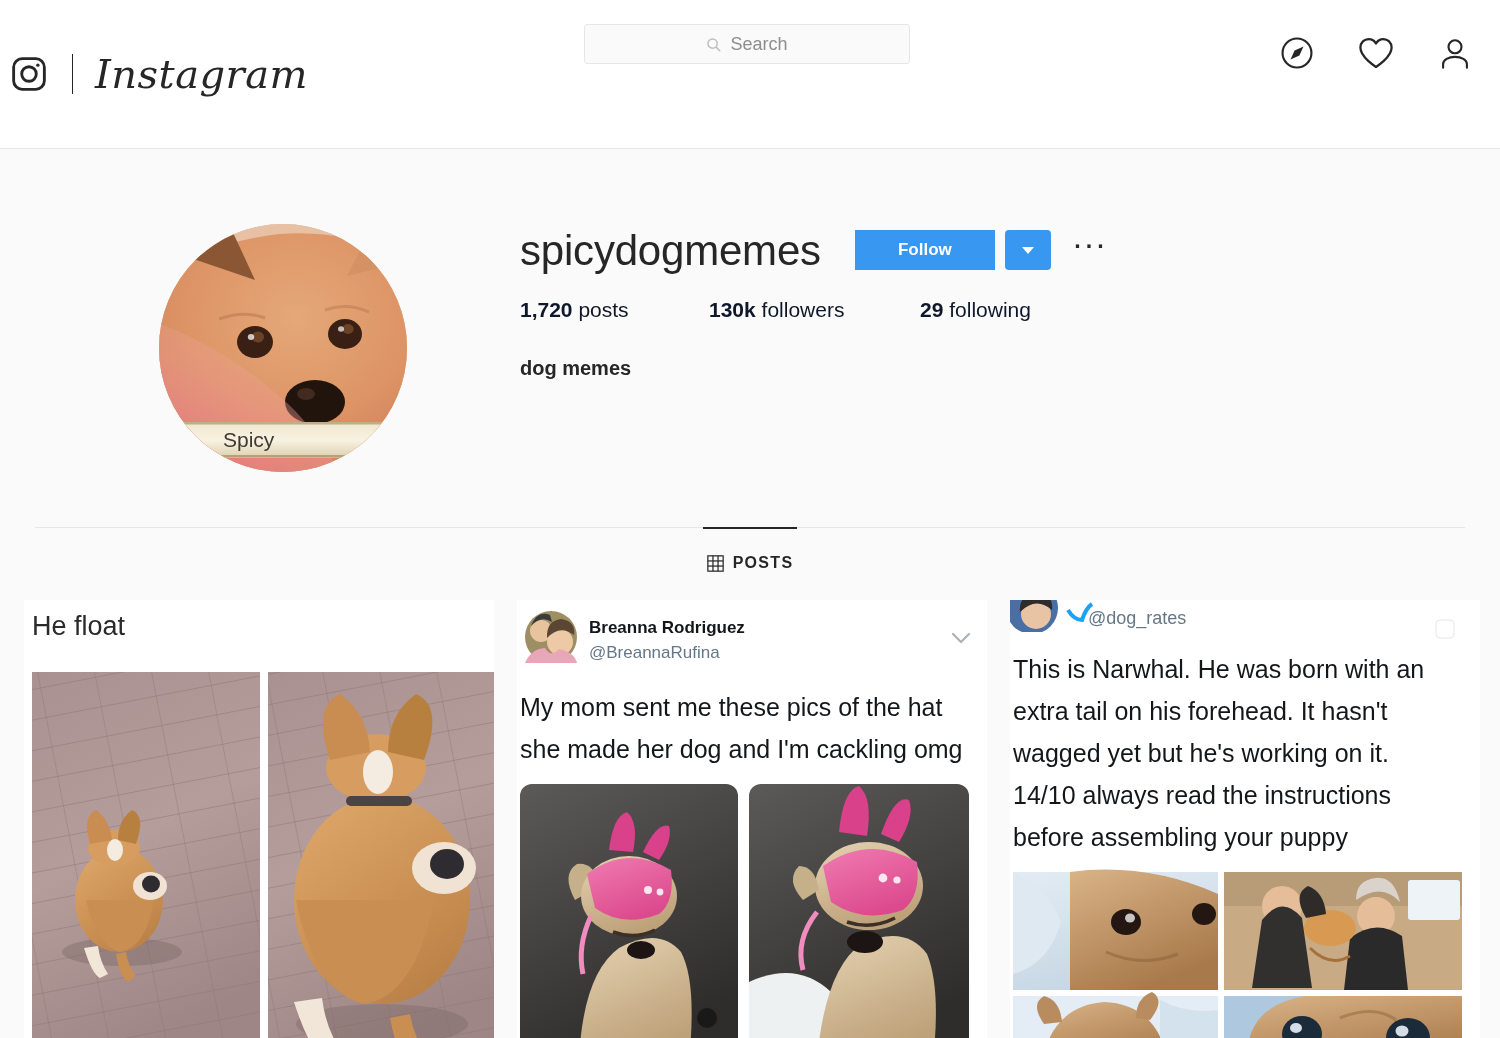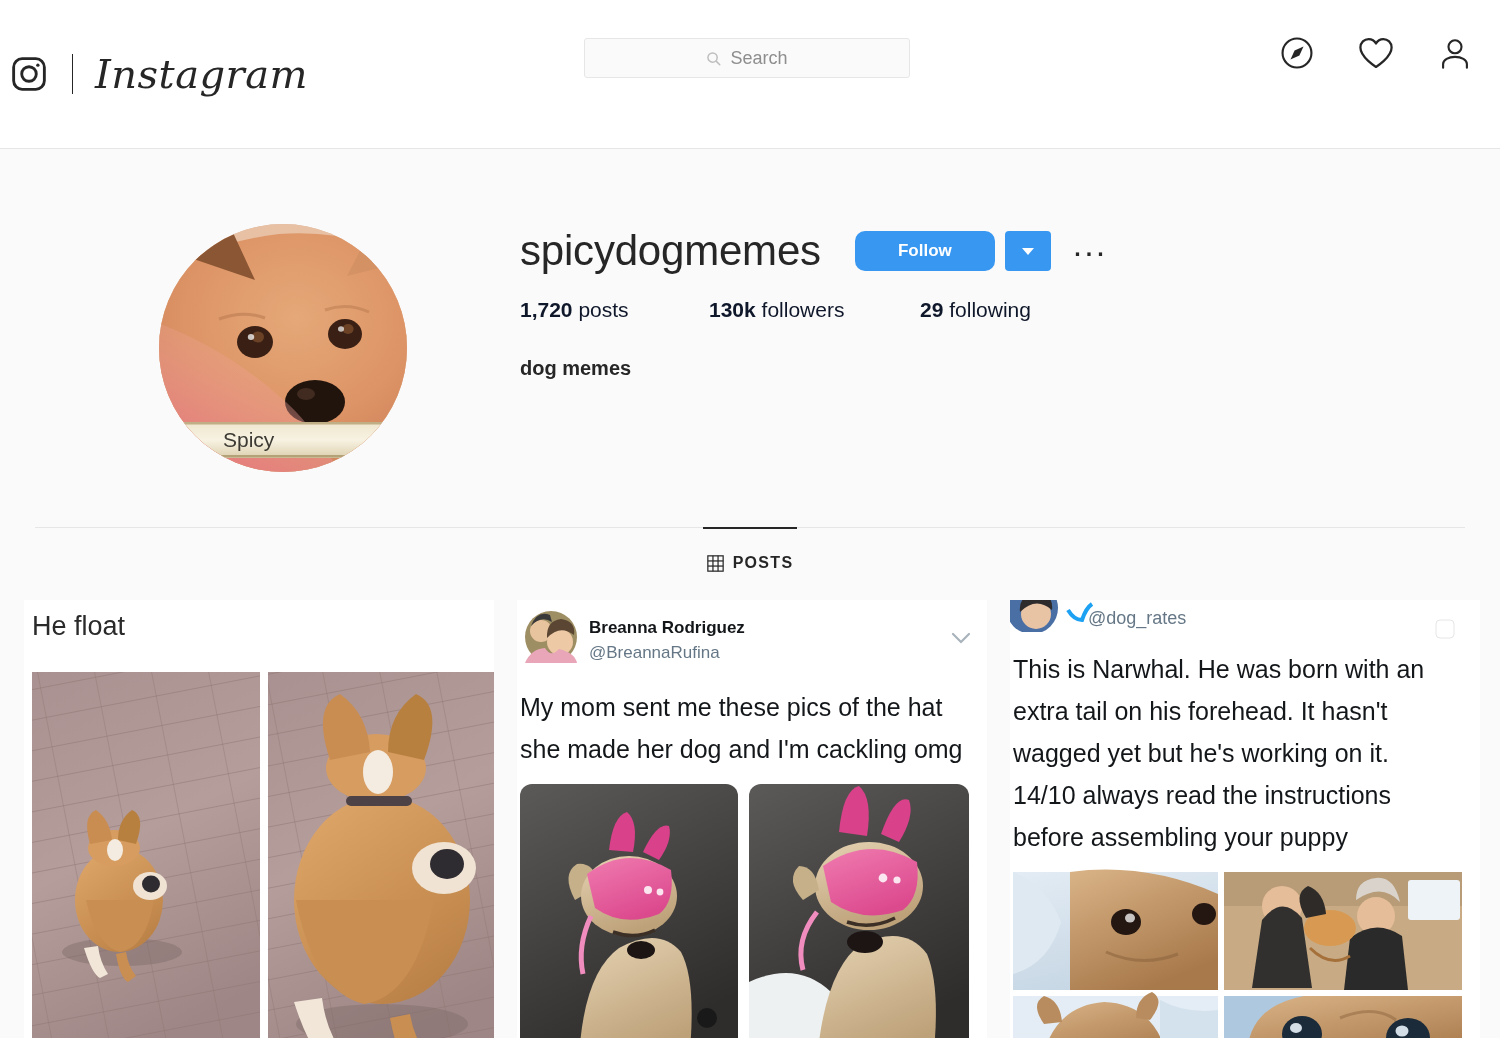--- a/index.html
+++ b/index.html
@@ -31,21 +31,21 @@
     font-style: italic;
     font-size: 40px;
     font-weight: 400;
     color: #262626;
     letter-spacing: 0.5px;
     line-height: 1;
   }
 
   .search-wrap {
     position: absolute;
-    left: 584px; top: 38px;
+    left: 584px; top: 24px;
     width: 326px; height: 40px;
   }
   .search-box {
     width: 100%; height: 100%;
     background: #fafafa;
     border: 1px solid #e6e6e6;
     border-radius: 3px;
     display: flex; align-items: center; justify-content: center;
     gap: 9px;
   }
@@ -80,33 +80,33 @@
     overflow: hidden;
     position: relative;
     background: #dcb9a0;
     flex: none;
   }
   .avatar svg { display: block; width: 100%; height: 100%; }
 
   .info-col { flex: 1; padding-top: 6px; }
 
   .name-row {
-    display: flex; align-items: center; gap: 0;
+    display: flex; align-items: flex-start; gap: 0;
     margin-bottom: 26px;
   }
   .username {
     font-size: 42px; font-weight: 300; color: #262626;
     line-height: 1; letter-spacing: -0.2px;
   }
   .follow-btn {
     margin-left: 34px;
     background: #3897f0;
     color: #fff;
     border: none;
-    border-radius: 10px;
+    border-radius: 0;
     font-family: "Liberation Sans", sans-serif;
     font-size: 17px; font-weight: 700;
     width: 140px; height: 40px;
     cursor: pointer;
   }
   .follow-caret {
     margin-left: 10px;
     background: #3897f0;
     border: none; border-radius: 4px;
     width: 46px; height: 40px;

